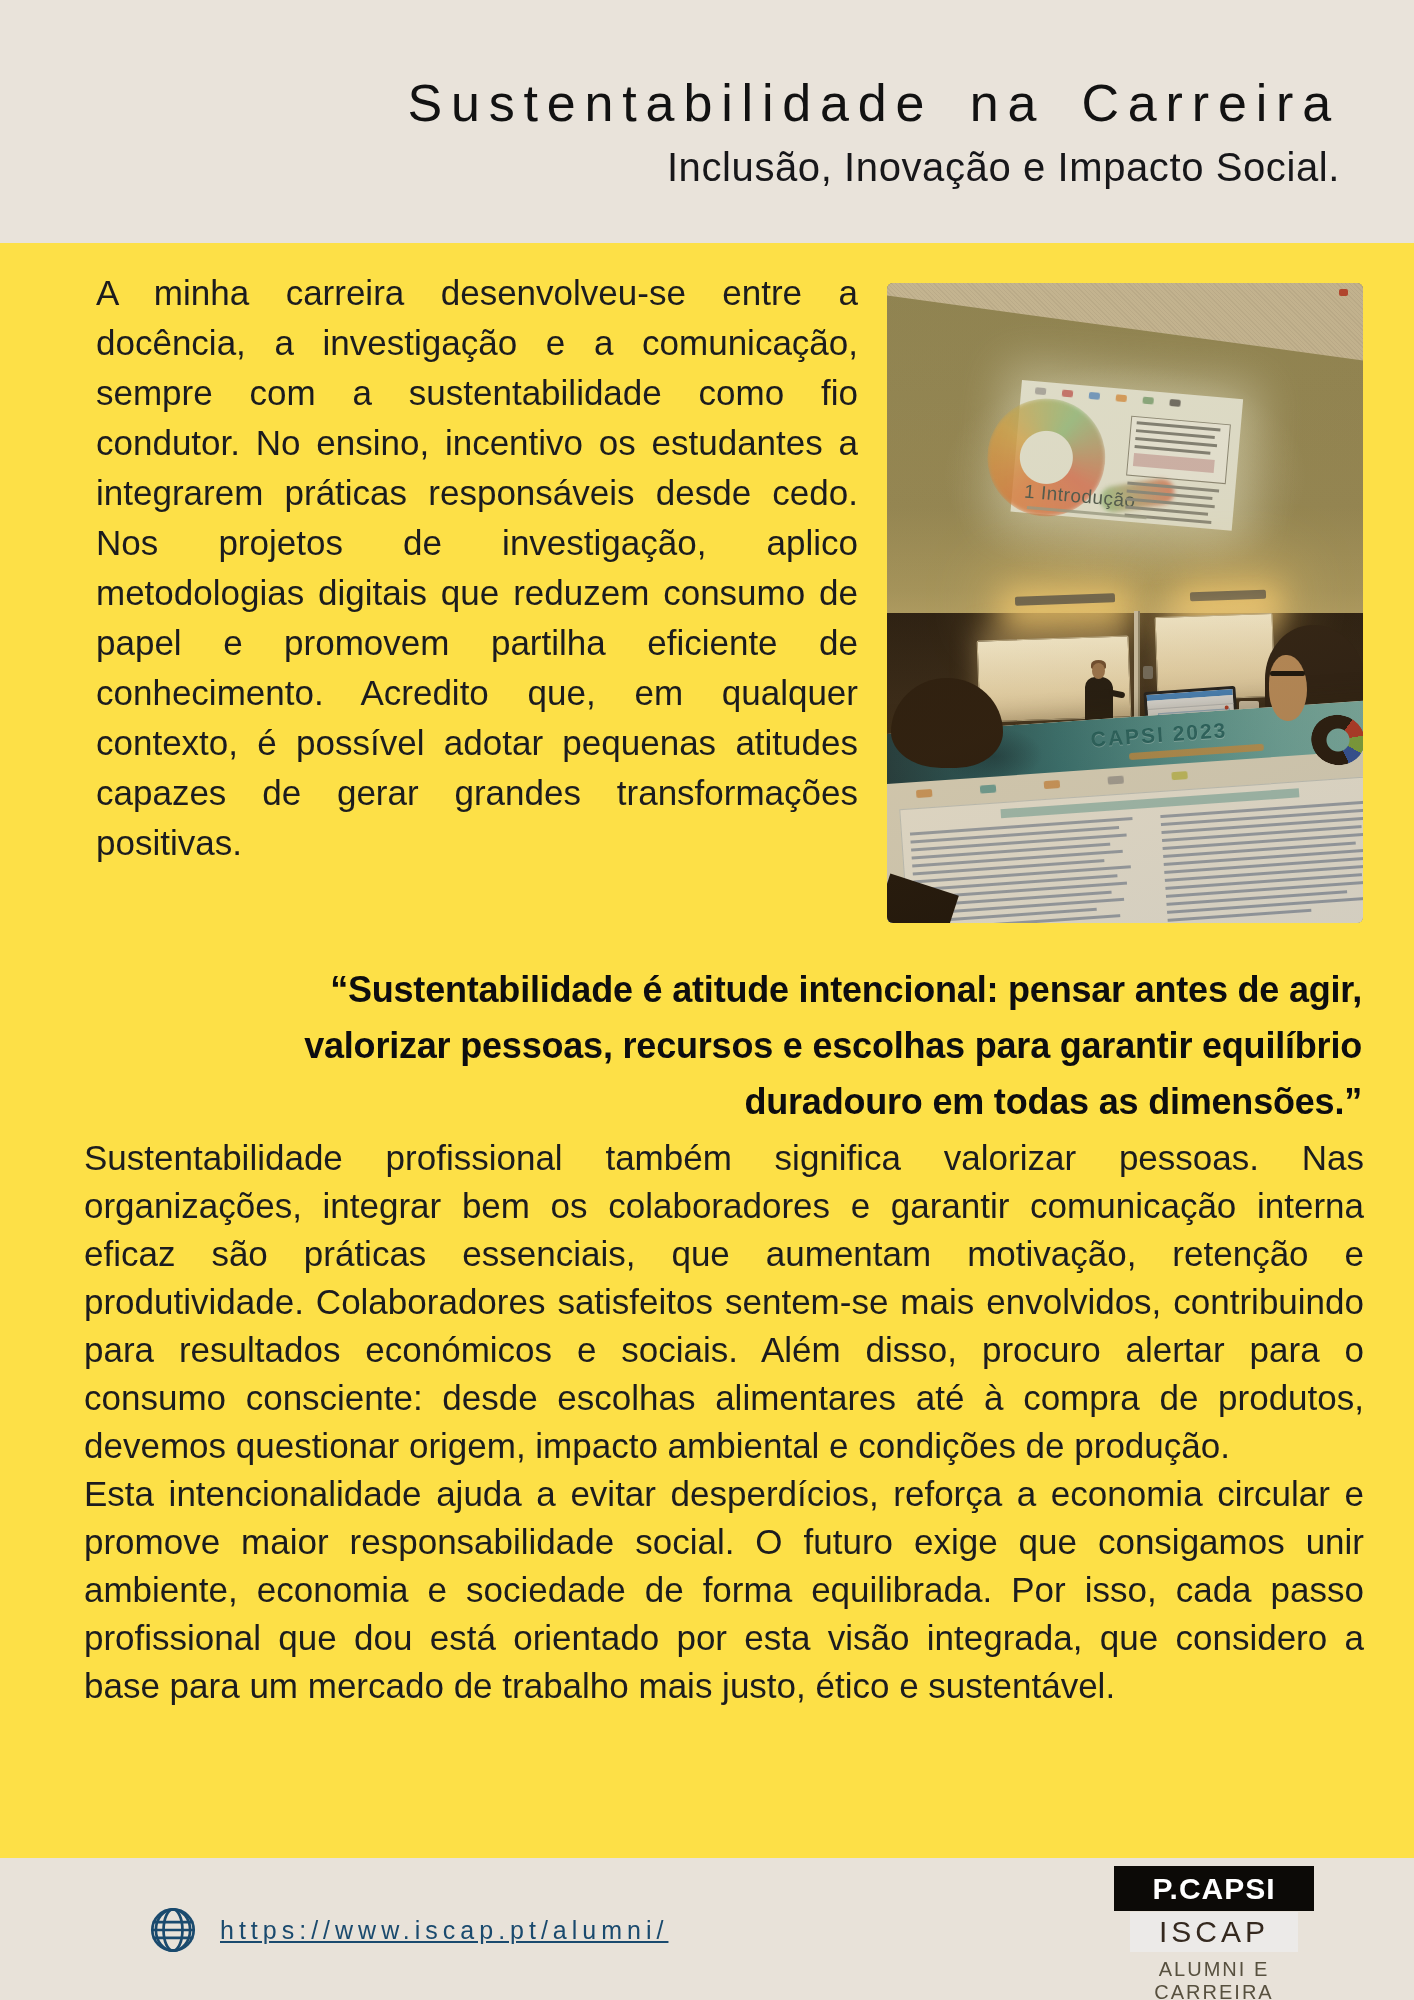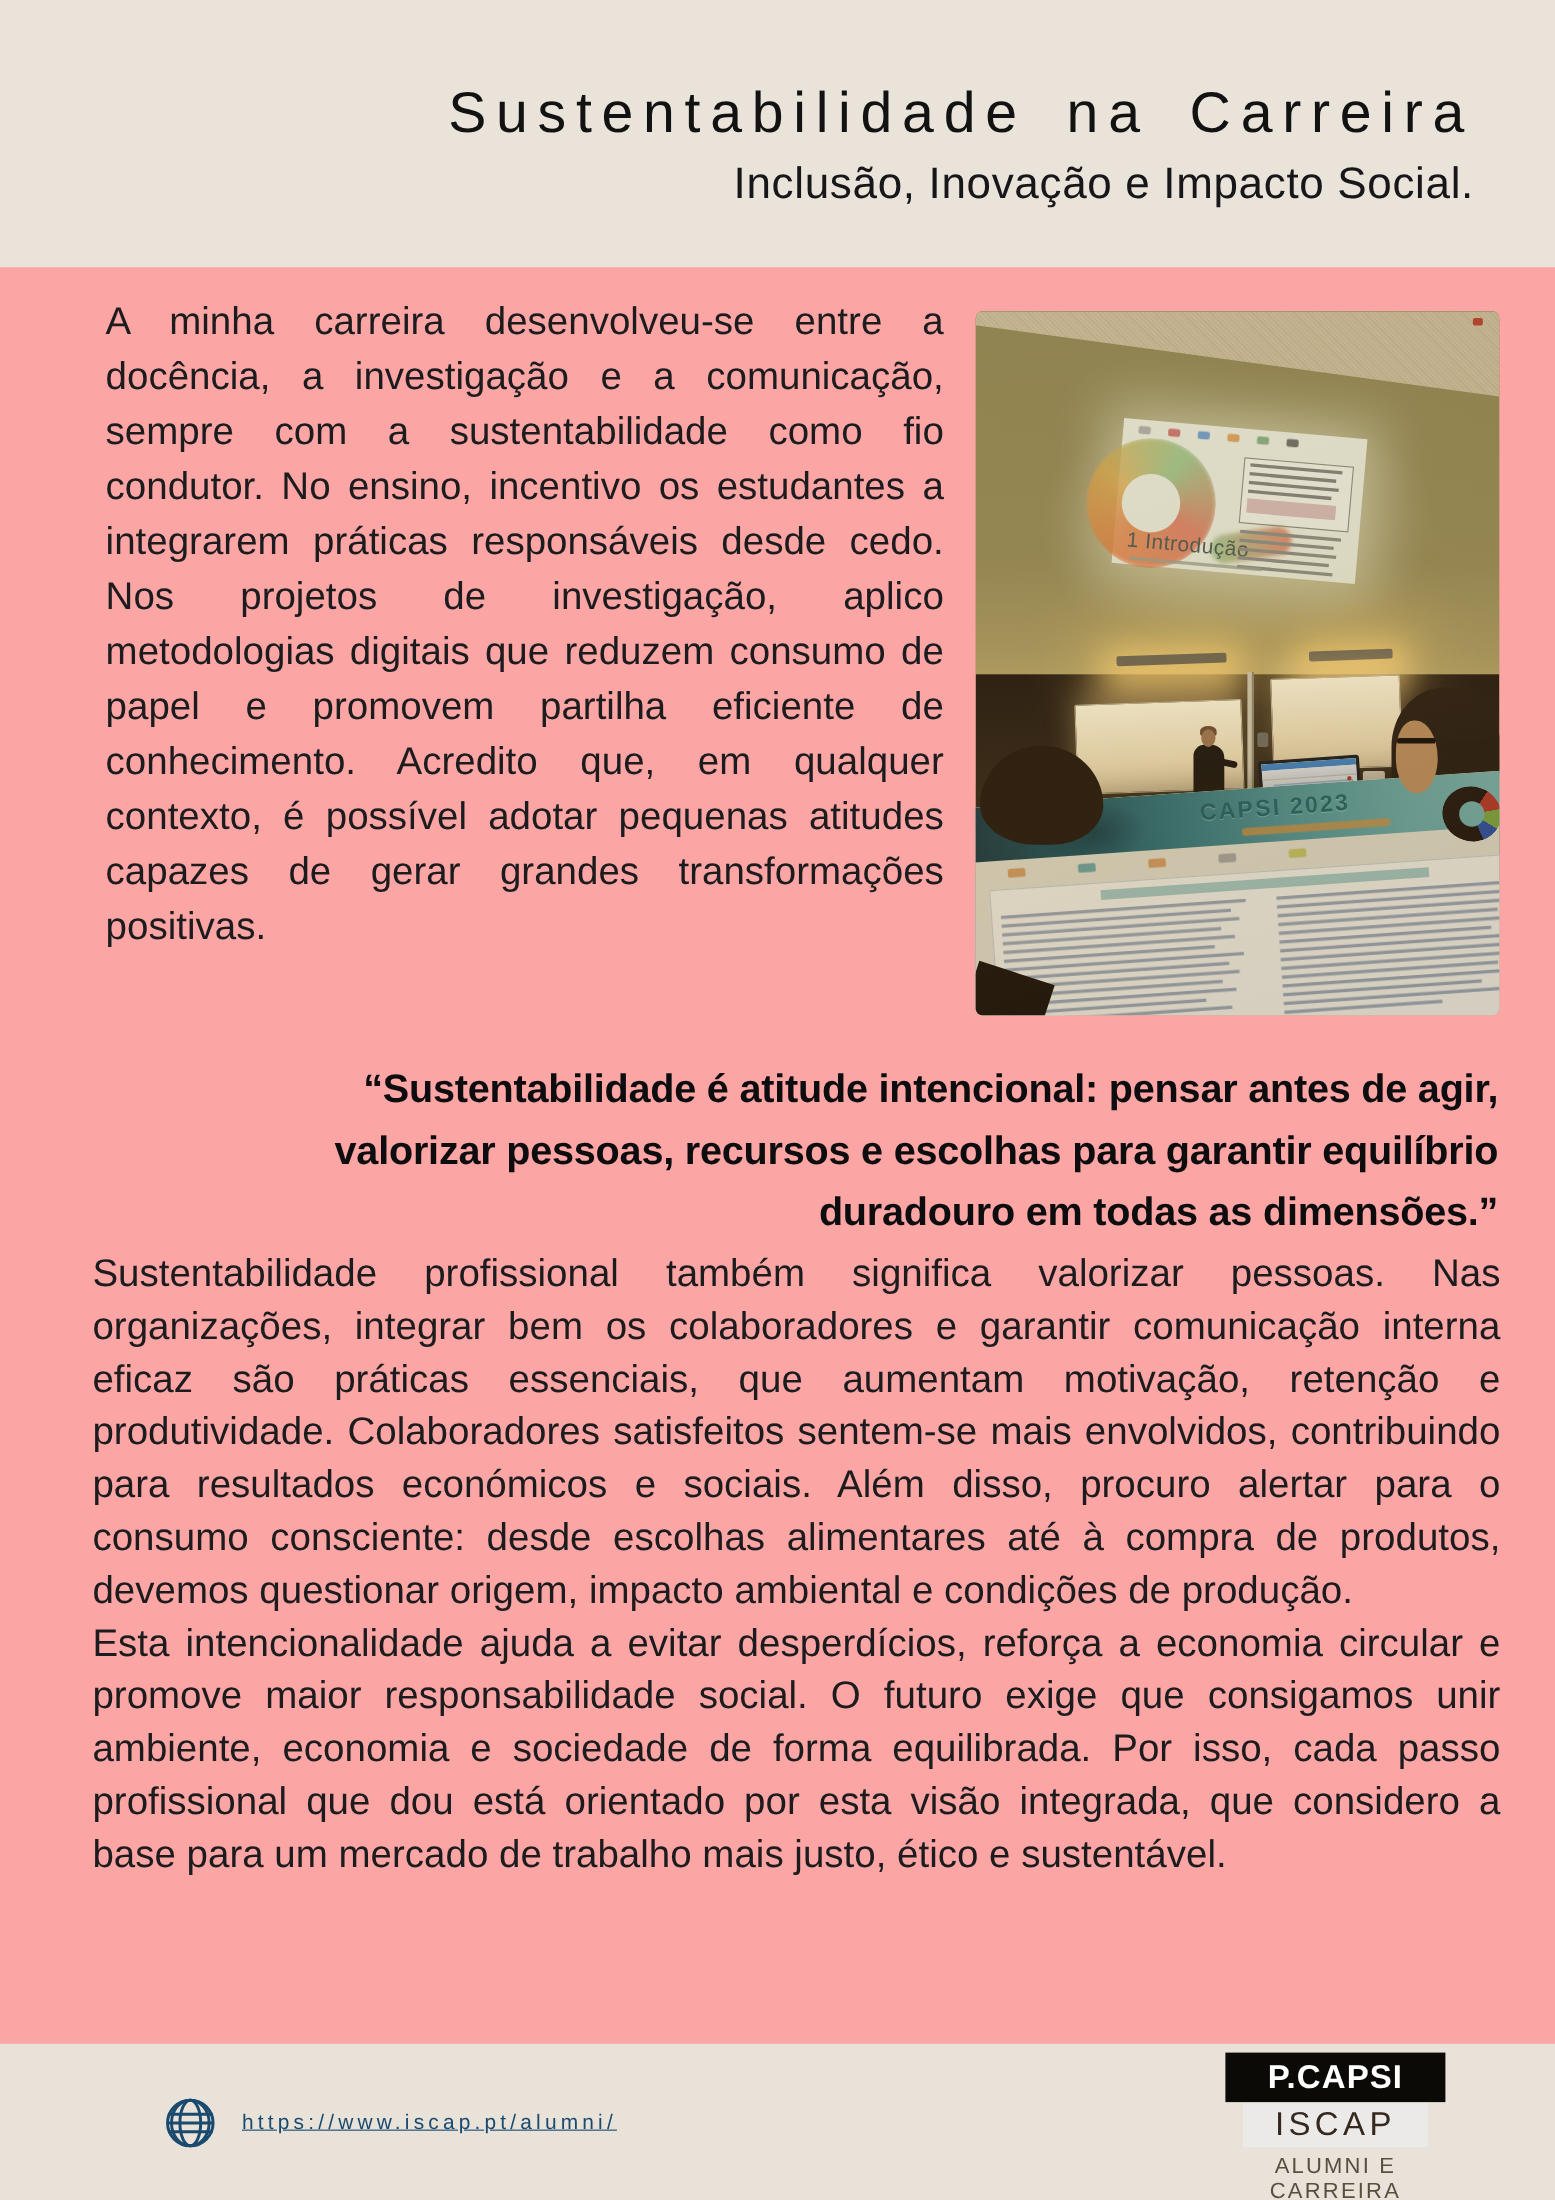--- a/index.html
+++ b/index.html
@@ -1,16 +1,16 @@
 <!DOCTYPE html>
 <html><head>
 <meta charset="utf-8">
 <style>
   html,body{margin:0;padding:0;background:#faf5ee;}
-  .page{position:relative;width:1414px;height:2000px;background:#fca5a5;overflow:hidden;
+  .page{position:relative;width:1414px;height:2000px;background:#fde047;overflow:hidden;
         font-family:"Liberation Sans",sans-serif;color:#1d1d1f;}
   
   .header-band{position:absolute;left:0;top:0;width:100%;height:243px;background:#e9e3da;
                text-align:right;box-sizing:border-box;padding:76px 74px 0 0;}
   .title{font-size:52px;font-weight:400;letter-spacing:0.17em;word-spacing:0.25em;color:#121212;line-height:1.05;}
   .subtitle{font-size:40px;font-weight:400;letter-spacing:0.015em;color:#17171a;margin-top:14px;}
   
   .intro{position:absolute;left:96px;top:268px;width:762px;font-size:35px;line-height:50px;
          text-align:justify;color:#1c1c1e;}
   .photo{position:absolute;left:887px;top:283px;width:476px;height:640px;border-radius:6px;
@@ -113,21 +113,21 @@
   
   .quote{position:absolute;left:200px;top:962px;width:1162px;font-size:36px;line-height:56px;
          font-weight:700;text-align:right;color:#0d0d0f;letter-spacing:-0.2px;}
   .bodytext{position:absolute;left:84px;top:1134px;width:1280px;font-size:35px;line-height:48px;
          text-align:justify;color:#1c1c1e;}
   .bodytext p{margin:0;}
   
   .footer-band{position:absolute;left:0;top:1858px;width:100%;height:142px;background:#e8e2d9;}
   .site{position:absolute;left:146px;top:1903px;display:flex;align-items:center;gap:20px;}
   .globe{width:54px;height:54px;}
-  .url{font-size:19px;letter-spacing:0.2em;color:#1a4a6e;text-align:center;}
+  .url{font-size:25px;letter-spacing:0.2em;color:#1a4a6e;text-align:center;}
   .logos{position:absolute;left:1100px;top:1866px;width:228px;text-align:center;}
   .logo-pporto{width:200px;height:45px;margin:0 auto;background:#0c0a07;color:#ffffff;
      font-size:30px;font-weight:800;letter-spacing:1px;line-height:45px;}
   .logo-iscap{width:168px;height:40px;margin:1px auto 0 auto;background:#eceae8;color:#35291f;
      font-size:30px;font-weight:400;letter-spacing:4px;line-height:40px;}
   .logo-sub{margin-top:6px;font-size:20px;letter-spacing:2px;color:#57503f;}
 </style>
 </head>
 <body>
 

